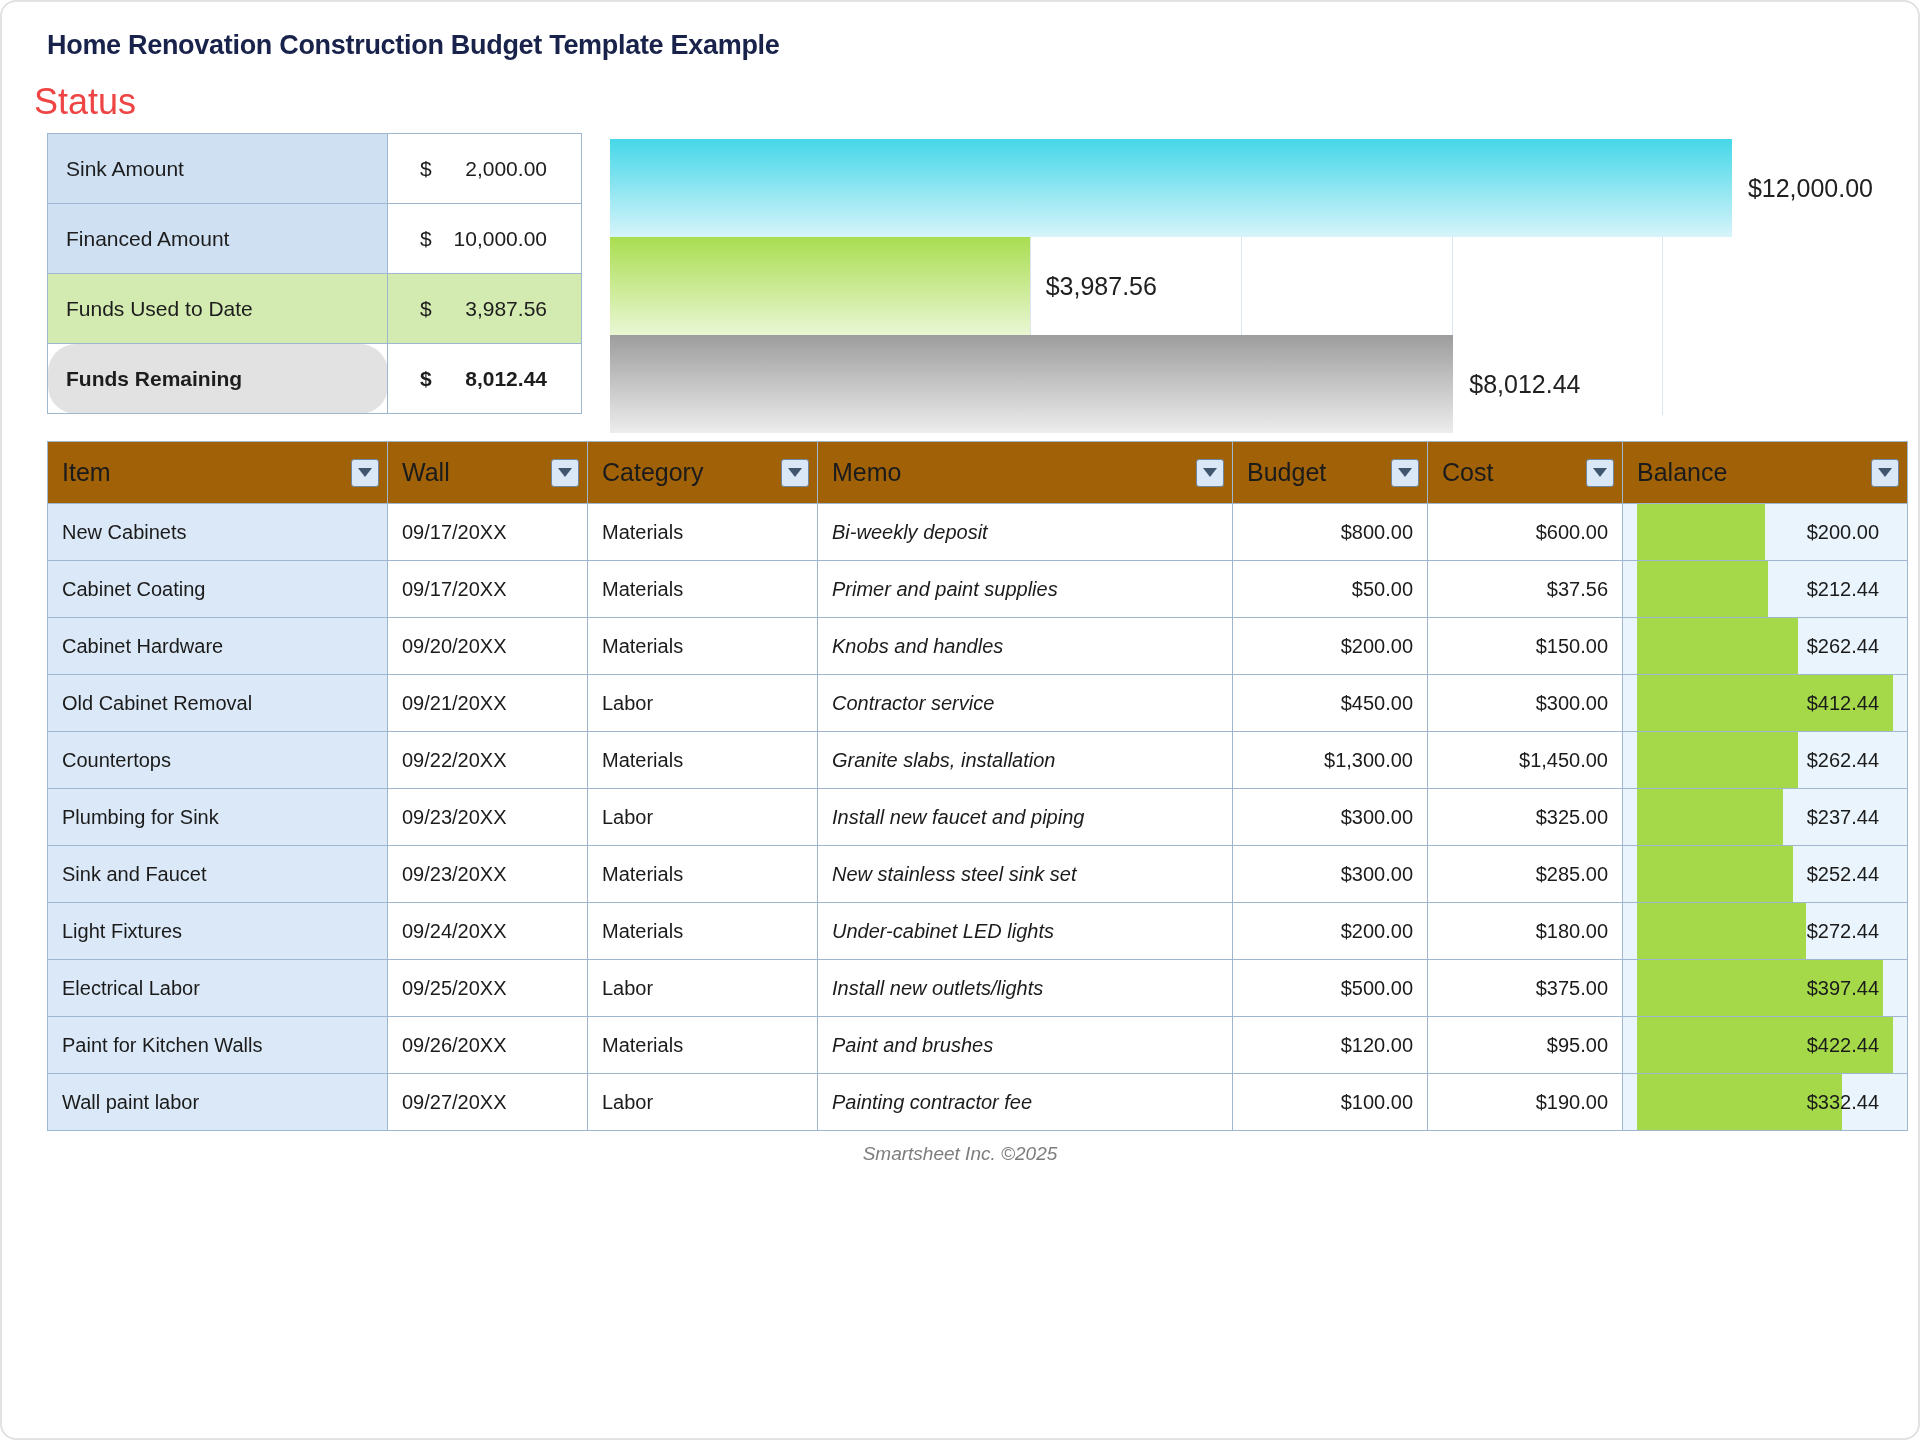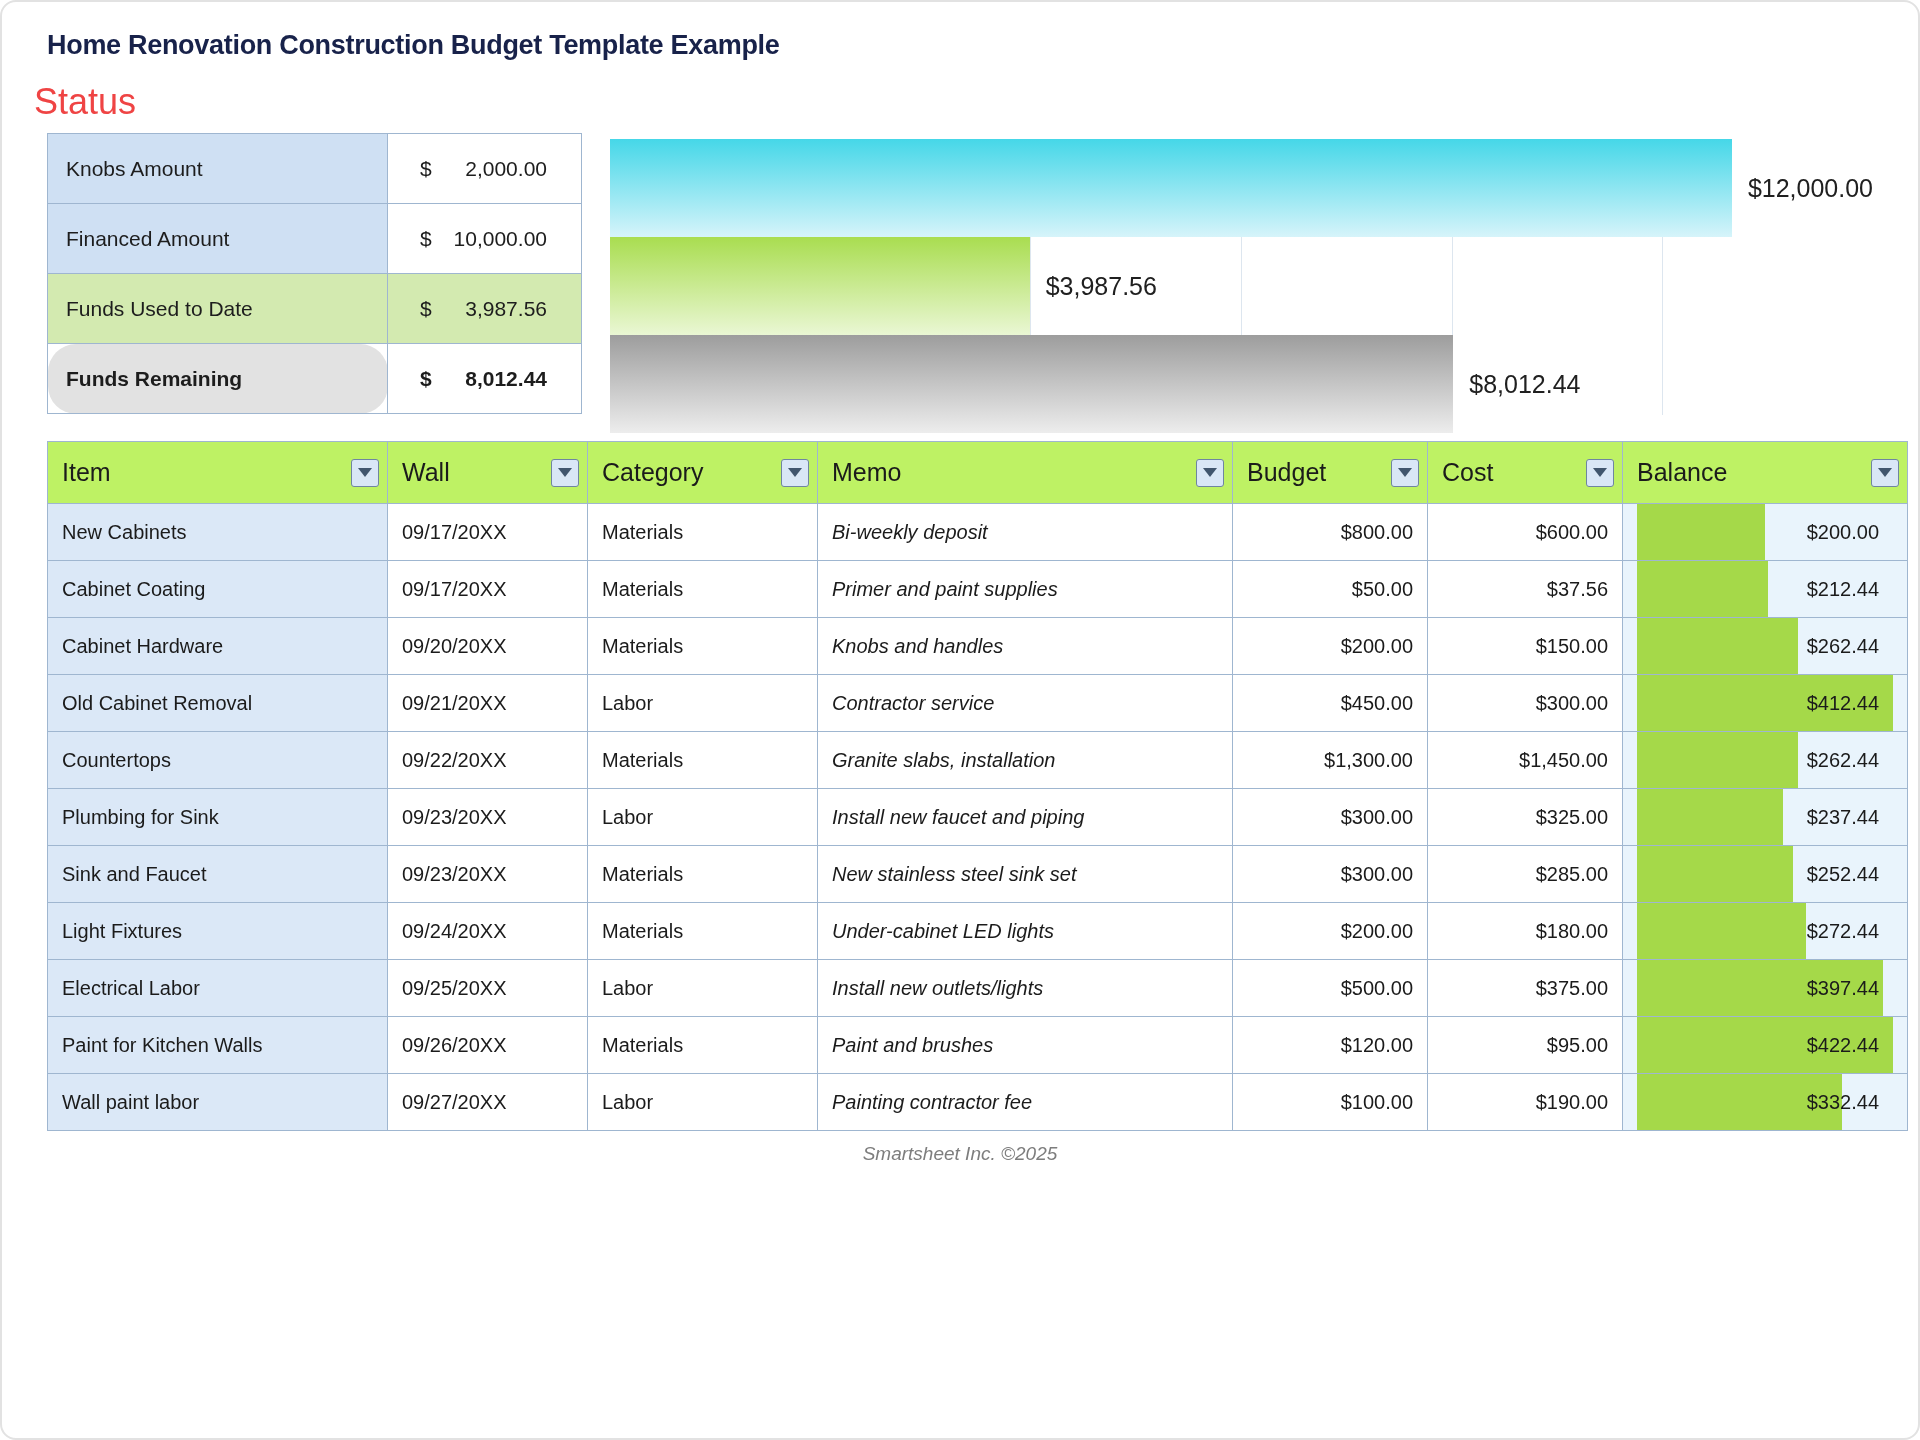--- a/index.html
+++ b/index.html
@@ -110,21 +110,21 @@
   .bar-rem   { background: linear-gradient(to bottom, #9d9d9d, #ededed); }
 
   
   table.data {
     border-collapse: collapse;
     width: 100%;
     margin-top: 26px;
     table-layout: fixed;
   }
   table.data th {
-    background: #bef264;
+    background: #a16207;
     border: 1px solid #9fb6d0;
     height: 62px;
     font-size: 25px;
     font-weight: normal;
     color: #1b1b1b;
     text-align: left;
     padding: 0 14px;
     position: relative;
   }
   .filter-btn {
@@ -189,21 +189,21 @@
 
   <div class="title">Home Renovation Construction Budget Template Example</div>
   <div class="status-label">Status</div>
 
   <div class="content">
     <div class="status-row">
 
       <table class="status-table">
         <tbody id="status-body">
             <tr>
-              <td class="lab c-blue">Knobs Amount</td>
+              <td class="lab c-blue">Sink Amount</td>
               <td class="val c-white">
                 <div class="val-inner">
                   <span>$</span>
                   <span>2,000.00</span>
                 </div>
               </td>
             </tr>
             <tr>
               <td class="lab c-blue">Financed Amount</td>
               <td class="val c-white">

